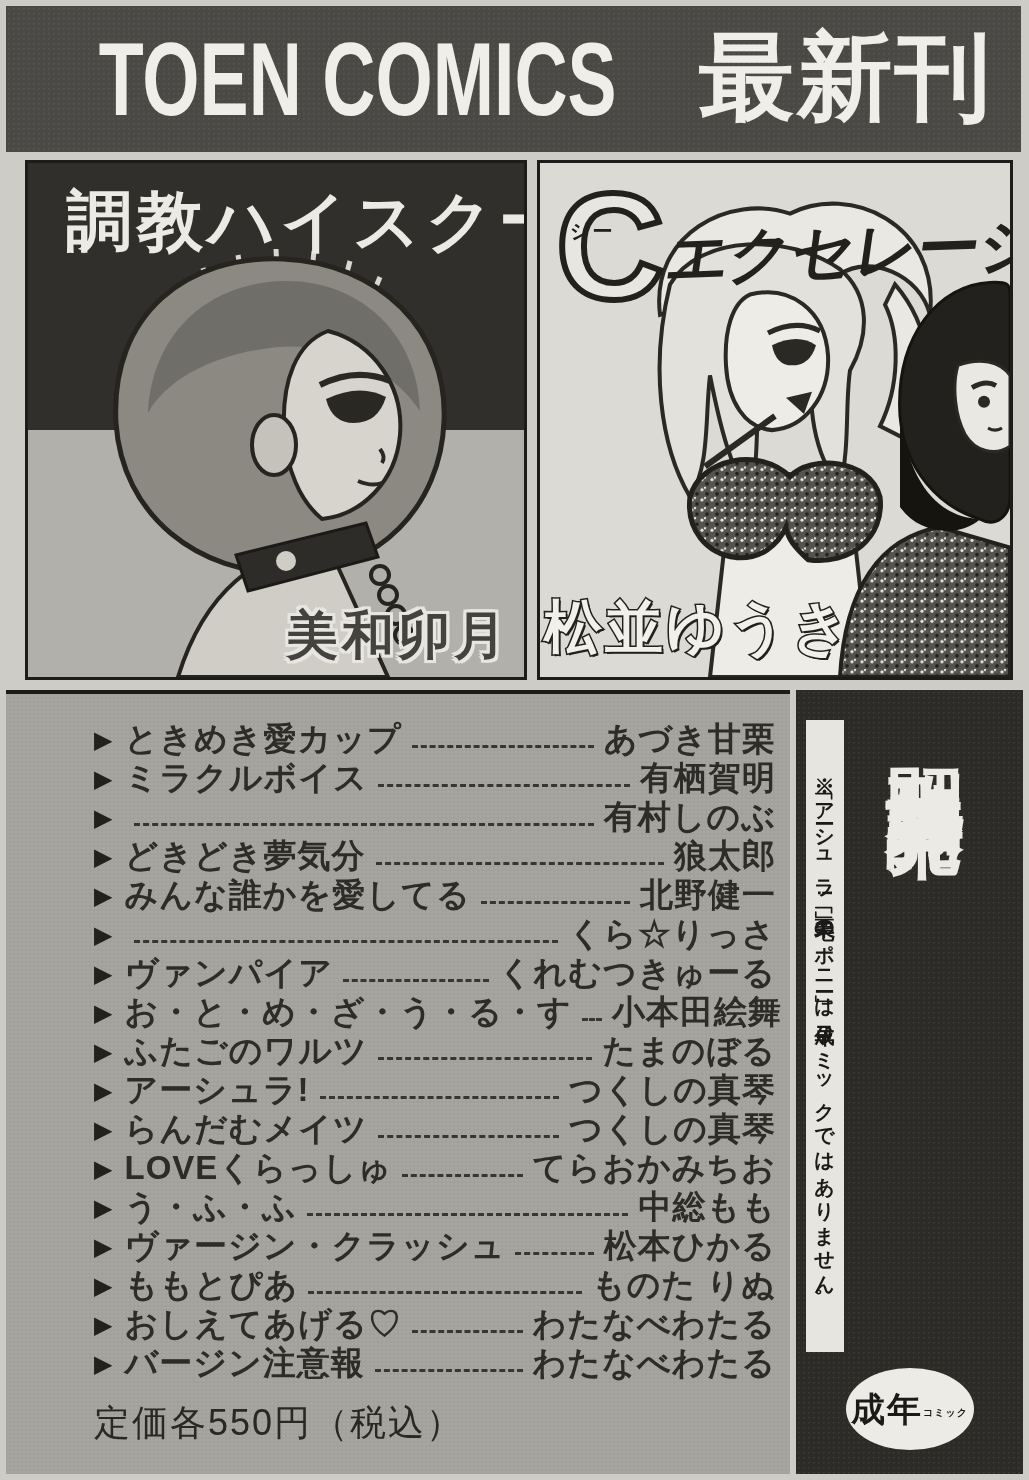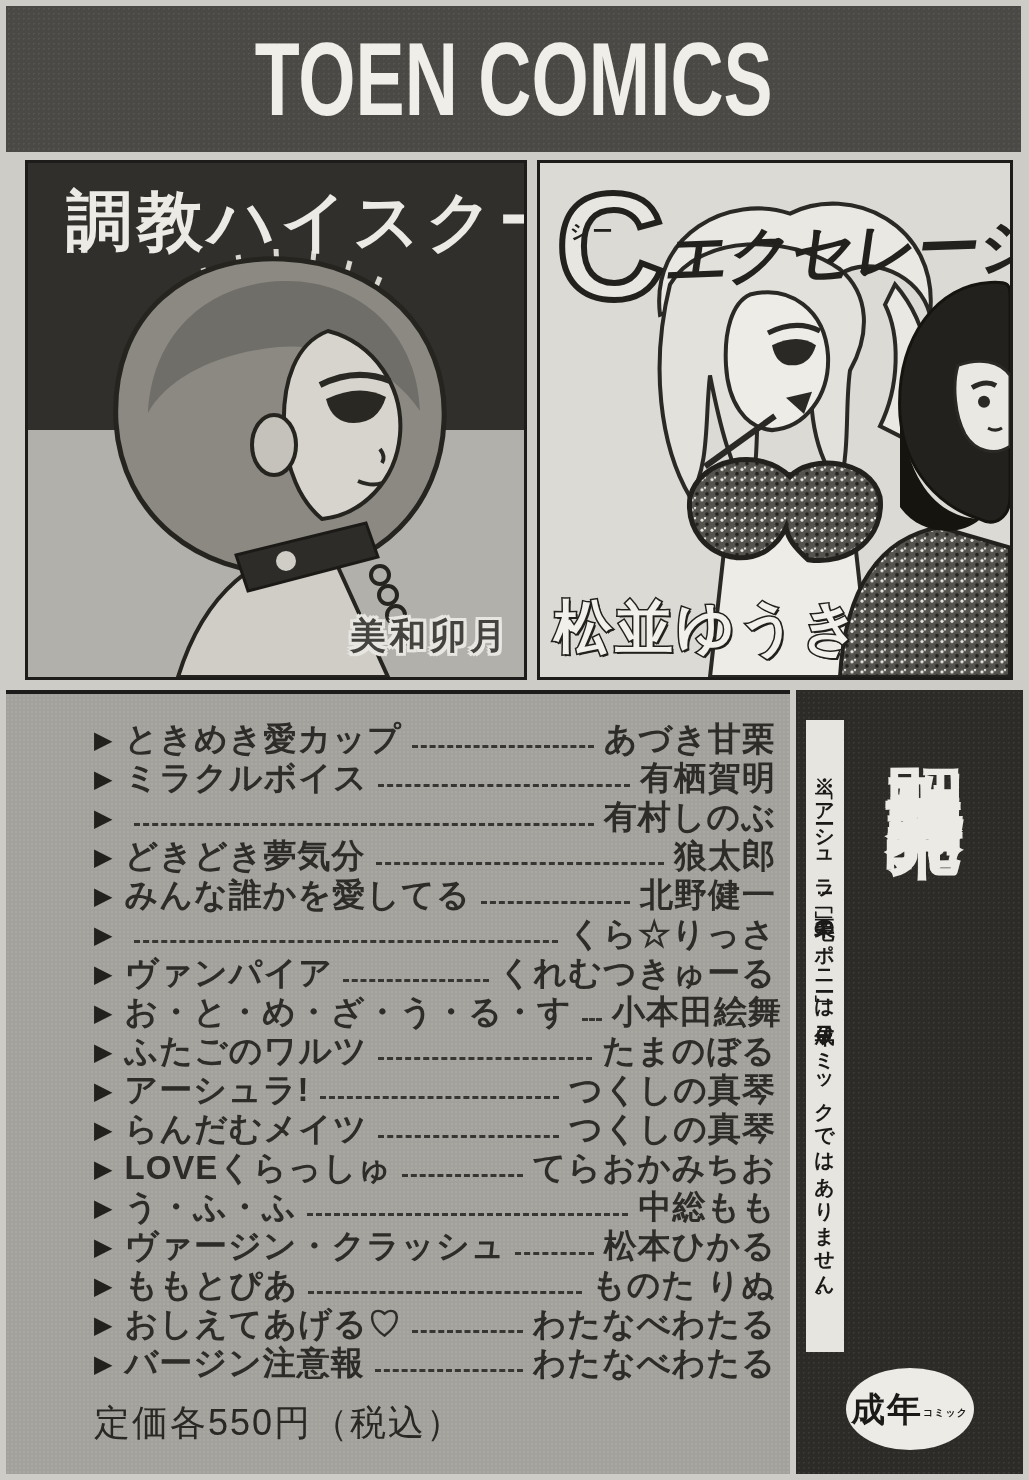--- a/index.html
+++ b/index.html
@@ -29,40 +29,40 @@
   .cover-left{
     width:502px;
     background:linear-gradient(#312f2c 0 52%, #b2b0ab 52% 100%);
   }
   .cover-right{ flex:1; background:#dcdad5; }
   .cover-left-title{
     position:absolute; top:14px; left:38px; z-index:3;
     font-size:66px; font-weight:700; color:#eceae5; letter-spacing:5px; white-space:nowrap;
   }
   .cover-left-author{
-    position:absolute; bottom:16px; right:14px; z-index:3;
-    font-size:36px; font-weight:900; color:#45433f; letter-spacing:4px; white-space:nowrap;
+    position:absolute; bottom:6px; right:14px; z-index:3;
+    font-size:52px; font-weight:900; color:#45433f; letter-spacing:4px; white-space:nowrap;
     text-shadow:-3px -3px 0 #e8e6e1, 3px -3px 0 #e8e6e1, -3px 3px 0 #e8e6e1, 3px 3px 0 #e8e6e1,
                 0 -3px 0 #e8e6e1, 0 3px 0 #e8e6e1, -3px 0 0 #e8e6e1, 3px 0 0 #e8e6e1;
   }
   .logo{ position:absolute; top:10px; left:12px; z-index:3; display:flex; align-items:flex-start; }
   .logo-c{
     position:relative; font-size:150px; line-height:120px; font-weight:900; color:#e8e6e1;
     -webkit-text-stroke:6px #23211e; padding:14px 4px 0 4px;
   }
   .logo-furi{
     position:absolute; top:-2px; left:18px; font-size:20px; font-weight:700; color:#23211e;
     -webkit-text-stroke:0; letter-spacing:2px;
   }
   .logo-kana{
     margin-top:34px; font-size:62px; font-weight:900; color:#23211e;
     transform:skewX(-10deg) rotate(-2deg); letter-spacing:-1px; white-space:nowrap;
   }
   .cover-right-author{
-    position:absolute; bottom:10px; left:14px; z-index:3;
+    position:absolute; bottom:10px; left:4px; z-index:3;
     font-size:58px; font-weight:900; color:#f2f0eb; letter-spacing:3px; white-space:nowrap;
     -webkit-text-stroke:3px #23211e; paint-order:stroke;
     text-shadow:2px 2px 0 #23211e;
   }
   .art{ position:absolute; inset:0; width:100%; height:100%; }
   
   .bottom{ position:absolute; left:6px; top:690px; width:1017px; height:784px; display:flex; }
   .list-wrap{
     width:784px; box-sizing:border-box; background:#a3a19c;
     background-image:radial-gradient(#aaa8a3 1px, transparent 1px); background-size:4px 4px;
@@ -100,20 +100,21 @@
   .badge-l1{ font-size:34px; font-weight:900; color:#1c1a18; letter-spacing:2px; line-height:1; }
   .badge-l2{ font-size:10px; font-weight:700; color:#1c1a18; letter-spacing:1px; margin-top:8px; line-height:1; }
 </style>
 </head>
 <body>
 
 <div class="page">
 
   <div class="header">
     <span class="header-en">TOEN COMICS</span>
+    <span class="header-jp">最新刊</span>
   </div>
 
   <div class="covers">
 
     <div class="cover cover-left">
       <svg class="art" viewBox="0 0 496 514" preserveAspectRatio="none">
 
         <g stroke="#26241f" stroke-width="4" fill="none">
 
           <g stroke="#d9d7d0" stroke-width="5">

